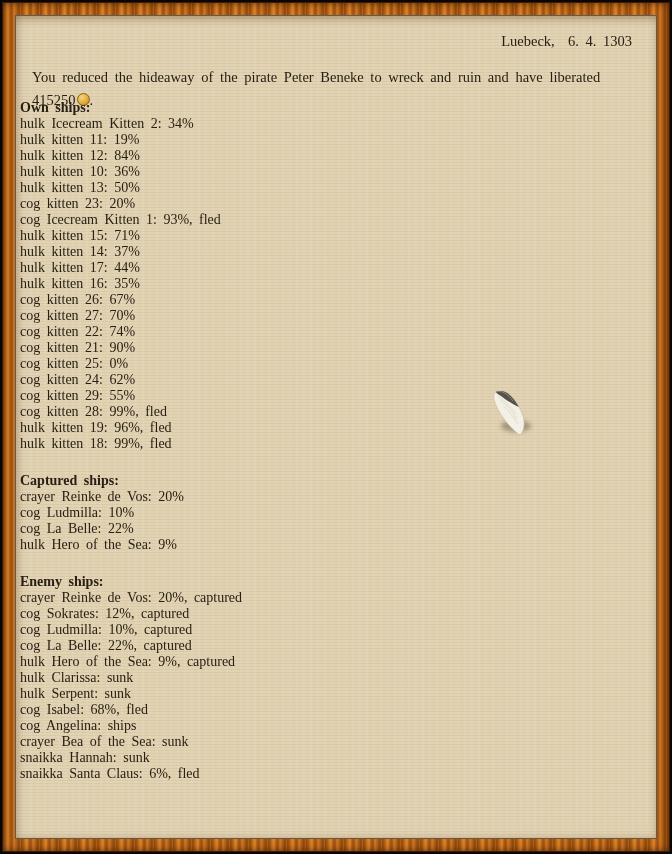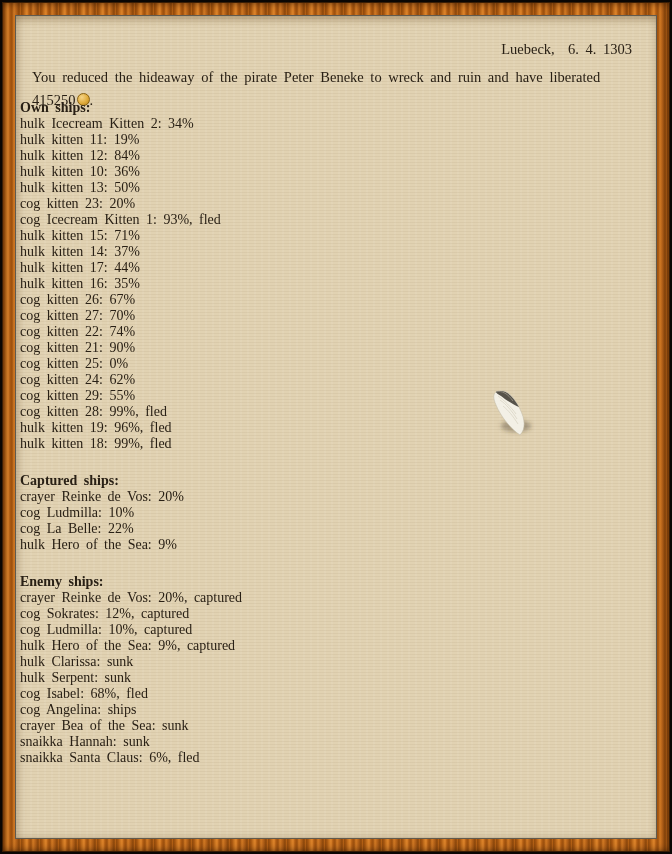--- a/index.html
+++ b/index.html
@@ -28,21 +28,21 @@
       repeating-linear-gradient(90deg, rgba(255,255,255,.06) 0px, rgba(255,255,255,.06) 2px, transparent 2px, transparent 7px),
       linear-gradient(180deg, #d8c7a4 0px, #e1d2b2 10px);
     box-shadow:
       inset 0 8px 10px -6px rgba(95,65,30,.4),
       inset 8px 0 10px -7px rgba(95,65,30,.35),
       inset -4px -4px 8px -5px rgba(95,65,30,.3);
     color:#292015;
   }
   .dateline{
     position:absolute;top:17px;right:24px;
-    font-size:14.5px;white-space:pre;word-spacing:3px;margin-top:8px;
+    font-size:14.5px;white-space:pre;word-spacing:3px;
   }
   .message{
     position:absolute;top:50px;left:16px;right:16px;
     font-size:14.5px;word-spacing:3px;line-height:23px;
   }
   .coin{
     display:inline-block;width:11px;height:11px;border-radius:50%;
     background:radial-gradient(circle at 35% 30%, #f5d488 0%, #e0ac3c 55%, #b07c1a 100%);
     border:1px solid #8a6212;
     vertical-align:-1px;margin-left:1px;
@@ -99,20 +99,21 @@
           <div class="ship-row">cog Ludmilla: 10%</div>
           <div class="ship-row">cog La Belle: 22%</div>
           <div class="ship-row">hulk Hero of the Sea: 9%</div>
         </div>
 
   <div class="section">
     <div class="section-title">Enemy ships:</div>
   <div class="ship-row">crayer Reinke de Vos: 20%, captured</div>
           <div class="ship-row">cog Sokrates: 12%, captured</div>
           <div class="ship-row">cog Ludmilla: 10%, captured</div>
+          <div class="ship-row">cog La Belle: 22%, captured</div>
           <div class="ship-row">hulk Hero of the Sea: 9%, captured</div>
           <div class="ship-row">hulk Clarissa: sunk</div>
           <div class="ship-row">hulk Serpent: sunk</div>
           <div class="ship-row">cog Isabel: 68%, fled</div>
           <div class="ship-row">cog Angelina: ships</div>
           <div class="ship-row">crayer Bea of the Sea: sunk</div>
           <div class="ship-row">snaikka Hannah: sunk</div>
           <div class="ship-row">snaikka Santa Claus: 6%, fled</div>
         </div>
 </div>

